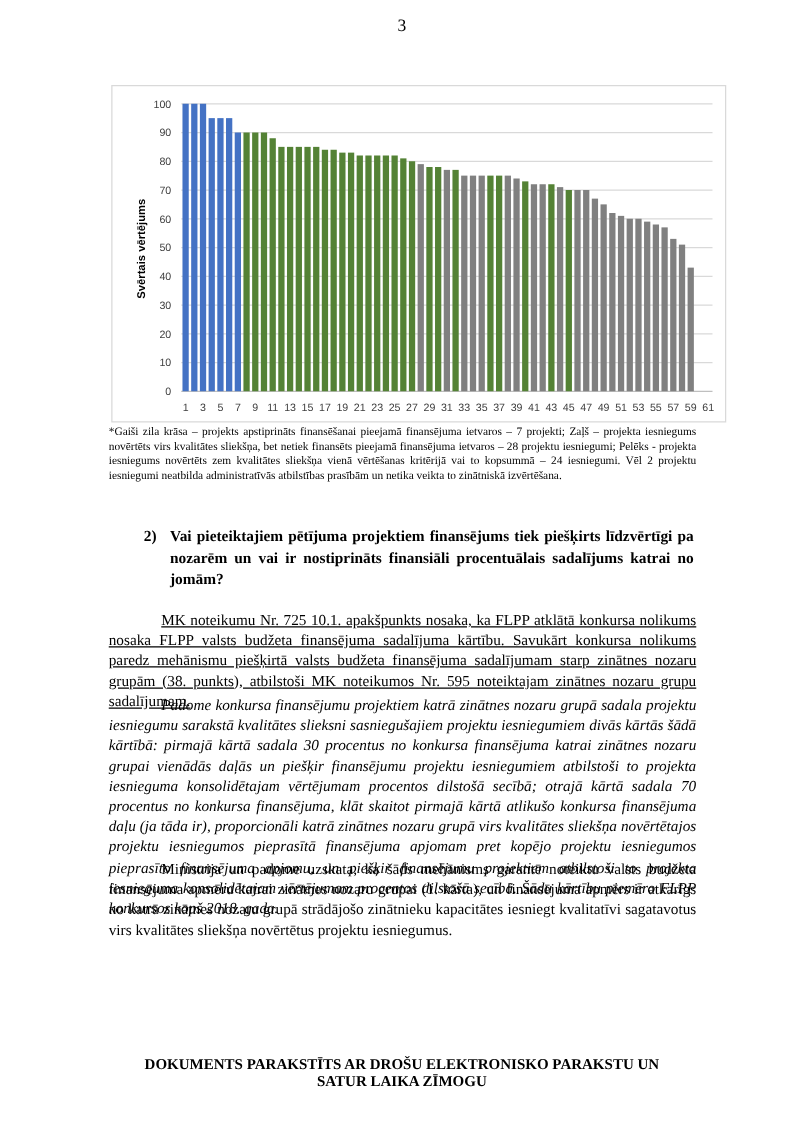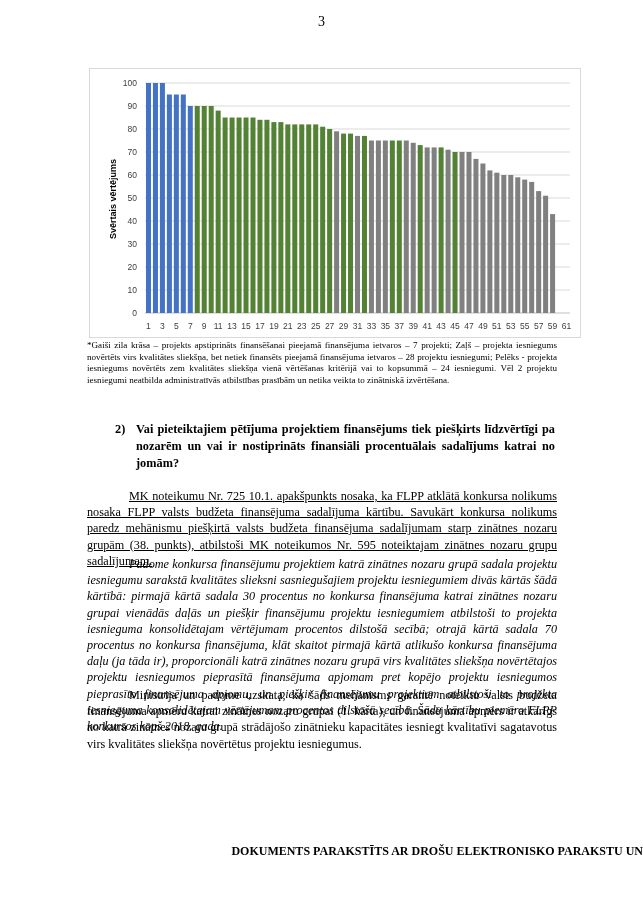--- a/index.html
+++ b/index.html
@@ -12,21 +12,21 @@
   .chart-text { font-family: "Liberation Sans", "DejaVu Sans", sans-serif; font-size: 8.5px; fill: #404040; }
   .ylabel { font-family: "Liberation Sans", "DejaVu Sans", sans-serif; font-size: 9px; font-weight: bold; fill: #000; }
   .footnote { position: absolute; left: 87px; top: 340px; width: 470px; font-size: 9.1px; line-height: 11.5px; text-align: justify; }
   .question { position: absolute; left: 115px; top: 421px; width: 440px; font-size: 12.3px; font-weight: bold; line-height: 17px; }
   .question .num { position: absolute; left: 0; top: 0; }
   .question .qtext { display: block; padding-left: 21px; text-align: justify; }
   .para { position: absolute; left: 87px; width: 470px; font-size: 12.2px; line-height: 16.2px; text-align: justify; text-indent: 42px; margin: 0; }
   .p1 { top: 488px; text-decoration: underline; }
   .p2 { top: 556px; font-style: italic; }
   .p3 { top: 687px; }
-  .footer { position: absolute; top: 844px; left: 0; width: 643px; text-align: right; font-size: 12px; font-weight: bold; line-height: 14px; }
+  .footer { position: absolute; top: 844px; left: 0; width: 643px; text-align: center; font-size: 12px; font-weight: bold; line-height: 14px; }
 </style>
 </head>
 <body>
 
 <div class="page-num">3</div>
 
 <div class="chart-box">
   <svg id="chart-svg" width="490" height="268">
     <g id="grid-layer">
         <line x1="55" x2="480" y1="244" y2="244" stroke="#bfbfbf" stroke-width="1"></line>
@@ -158,13 +158,14 @@
   <span class="num">2)</span>
   <span class="qtext">Vai pieteiktajiem pētījuma projektiem finansējums tiek piešķirts līdzvērtīgi pa nozarēm un vai ir nostiprināts finansiāli procentuālais sadalījums katrai no jomām?</span>
 </div>
 
 <p class="para p1">MK noteikumu Nr. 725 10.1. apakšpunkts nosaka, ka FLPP atklātā konkursa nolikums nosaka FLPP valsts budžeta finansējuma sadalījuma kārtību. Savukārt konkursa nolikums paredz mehānismu piešķirtā valsts budžeta finansējuma sadalījumam starp zinātnes nozaru grupām (38. punkts), atbilstoši MK noteikumos Nr. 595 noteiktajam zinātnes nozaru grupu sadalījumam.</p>
 <p class="para p2">Padome konkursa finansējumu projektiem katrā zinātnes nozaru grupā sadala projektu iesniegumu sarakstā kvalitātes slieksni sasniegušajiem projektu iesniegumiem divās kārtās šādā kārtībā: pirmajā kārtā sadala 30 procentus no konkursa finansējuma katrai zinātnes nozaru grupai vienādās daļās un piešķir finansējumu projektu iesniegumiem atbilstoši to projekta iesnieguma konsolidētajam vērtējumam procentos dilstošā secībā; otrajā kārtā sadala 70 procentus no konkursa finansējuma, klāt skaitot pirmajā kārtā atlikušo konkursa finansējuma daļu (ja tāda ir), proporcionāli katrā zinātnes nozaru grupā virs kvalitātes sliekšņa novērtētajos projektu iesniegumos pieprasītā finansējuma apjomam pret kopējo projektu iesniegumos pieprasīto finansējuma apjomu, un piešķir finansējumu projektiem atbilstoši to projekta iesnieguma konsolidētajam vērtējumam procentos dilstošā secībā. Šādu kārtību piemēro FLPP konkursos kopš 2018. gada.</p>
 <p class="para p3">Ministrija un padome uzskata, ka šāds mehānisms garantē noteiktu valsts budžeta finansējuma apmēru katrai zinātnes nozaru grupai (1. kārta), un finansējuma apmērs ir atkarīgs no katrā zinātnes nozaru grupā strādājošo zinātnieku kapacitātes iesniegt kvalitatīvi sagatavotus virs kvalitātes sliekšņa novērtētus projektu iesniegumus.</p>
 
 <div class="footer">
   <div>DOKUMENTS PARAKSTĪTS AR DROŠU ELEKTRONISKO PARAKSTU UN</div>
+  <div>SATUR LAIKA ZĪMOGU</div>
 </div>
 
 </body></html>

